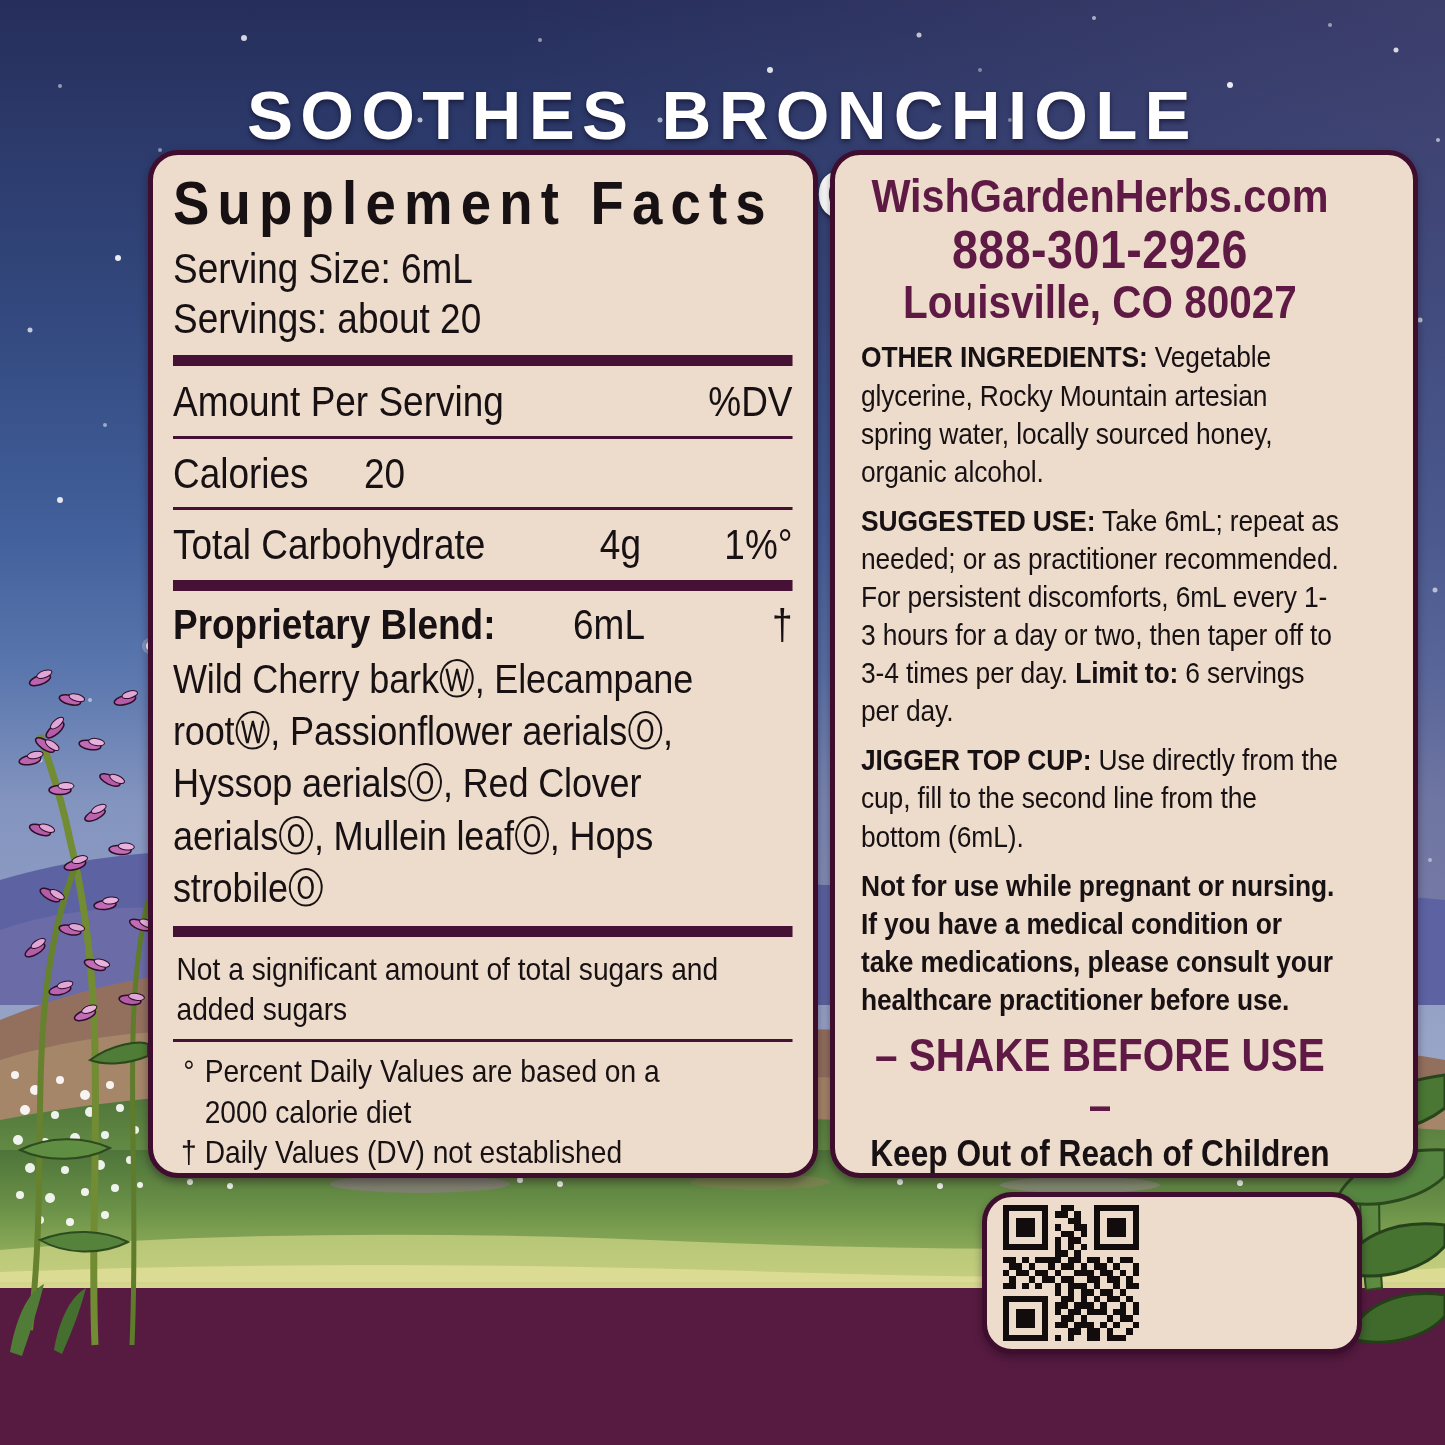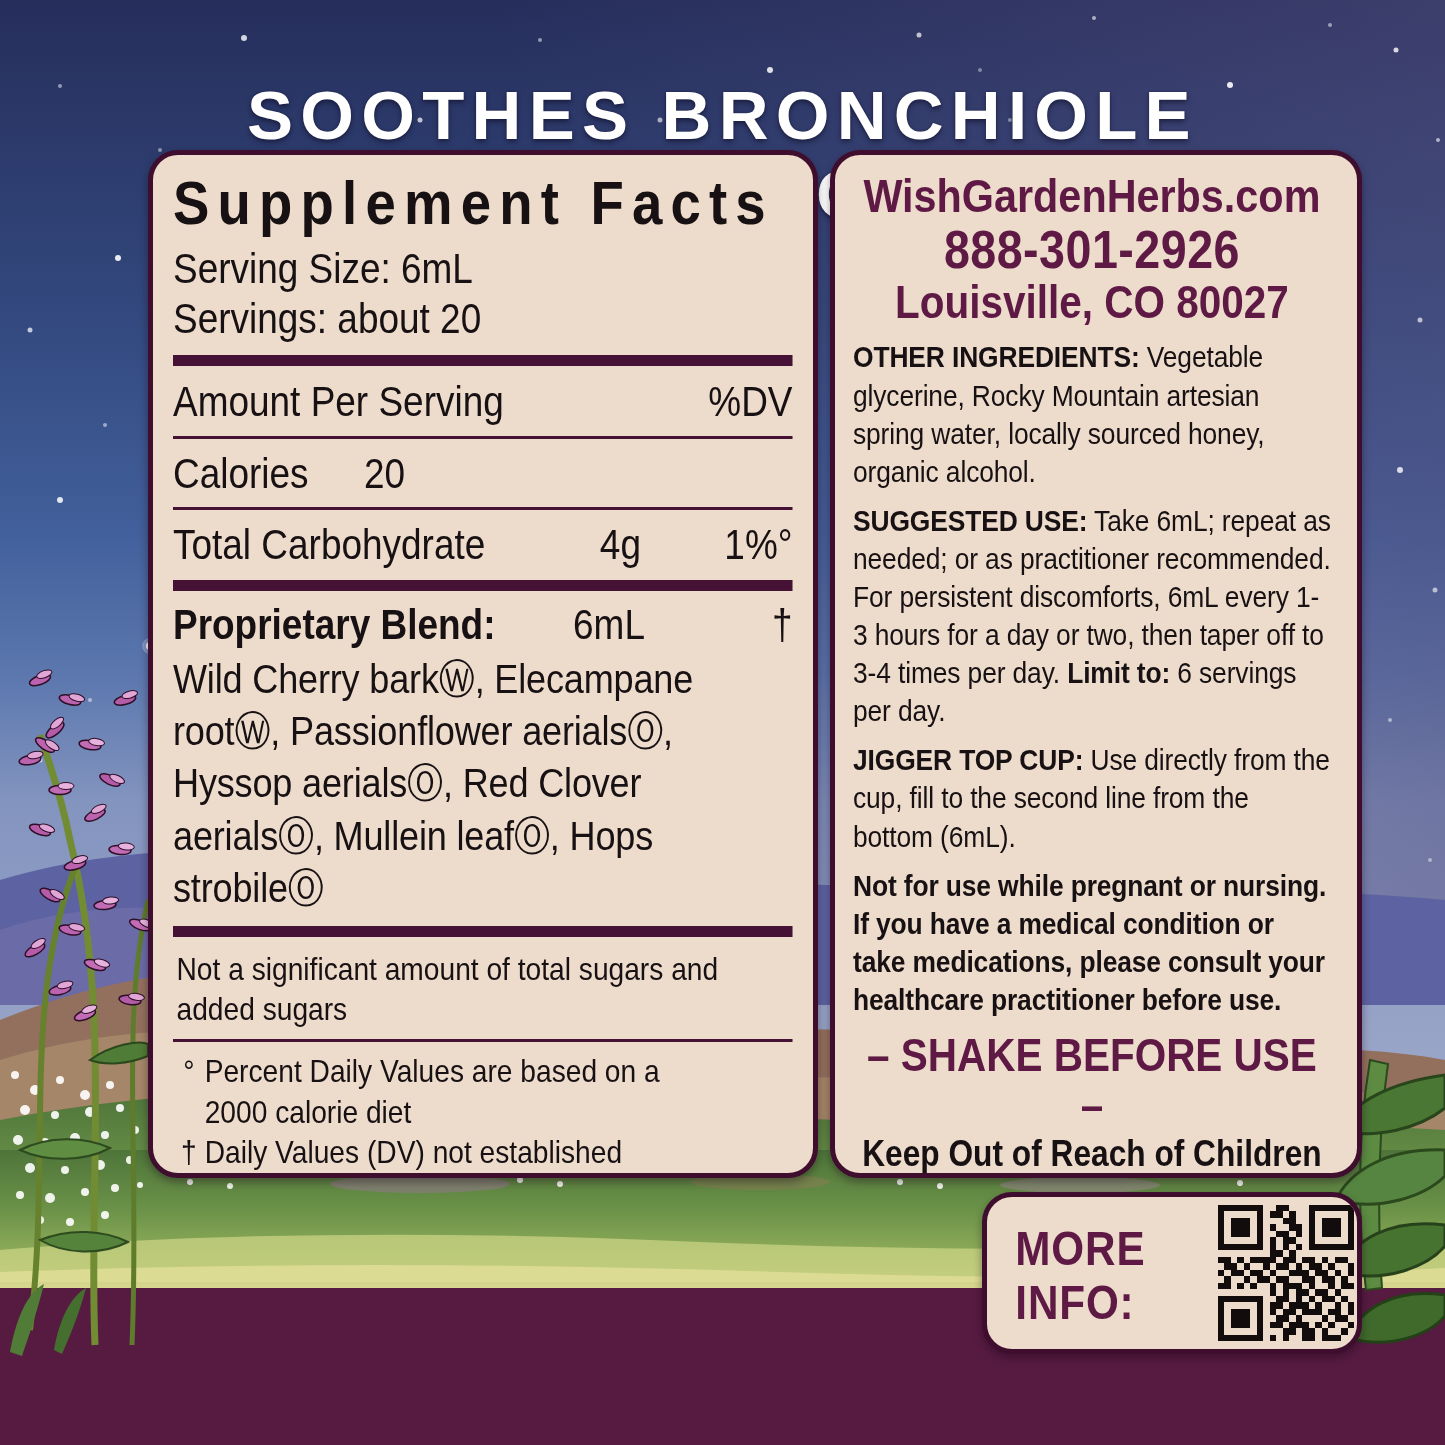--- a/index.html
+++ b/index.html
@@ -7,21 +7,21 @@
          font-family:"Liberation Sans","DejaVu Sans",sans-serif;background:#571b41;}
   .bg{position:absolute;left:0;top:0;width:1445px;height:1445px;display:block;}
 
   .claim-title{position:absolute;top:76px;left:0;width:100%;text-align:center;
     color:#ffffff;font-weight:700;font-size:69px;letter-spacing:.105em;
     text-shadow:0 3px 5px rgba(15,15,40,.55), 0 0 2px rgba(30,25,60,.6);}
 
   .panel{position:absolute;background:#eddccb;border:5px solid #3f0e2e;border-radius:30px;
          box-sizing:border-box;box-shadow:0 4px 8px rgba(25,6,22,.4);color:#181114;overflow:hidden;}
   .panel-left{left:148px;top:150px;width:670px;height:1028px;padding:14px 20px;}
-  .panel-right{left:830px;top:150px;width:532px;height:1028px;padding:16px 18px;}
+  .panel-right{left:830px;top:150px;width:588px;height:1028px;padding:16px 26px;}
   .panel-disclaimer{left:148px;top:1192px;width:812px;height:162px;padding:10px 24px;}
   .panel-more{left:982px;top:1192px;width:380px;height:162px;padding:12px 16px;display:flex;align-items:center;}
 
   .squeeze{transform:scaleX(.88);transform-origin:0 0;}
   .panel-left  .squeeze{width:704px;}
   .panel-right .squeeze{width:543px;}
   .panel-disclaimer .squeeze{width:857px;}
   .more-label-wrap{flex:1;}
   .more-label-wrap .squeeze{width:215px;}
 
@@ -381,25 +381,20 @@
 
       <p class="rp-p rp-warning">Not for use while pregnant or nursing. If you have a medical condition or take medications, please consult your healthcare practitioner before use.</p>
 
       <div class="rp-shake">– SHAKE BEFORE USE –</div>
       <div class="rp-keep">Keep Out of Reach of Children</div>
     </div>
   </div>
 
 
   <div class="panel panel-more">
-    <div class="more-label-wrap">
-      <div class="squeeze">
-        <div class="more-label">MORE INFO:</div>
-      </div>
-    </div>
     <div class="qr" style="grid-template-columns: repeat(21, 1fr);">
         <div class="q1"></div>
         <div class="q1"></div>
         <div class="q1"></div>
         <div class="q1"></div>
         <div class="q1"></div>
         <div class="q1"></div>
         <div class="q1"></div>
         <div></div>
         <div></div>

